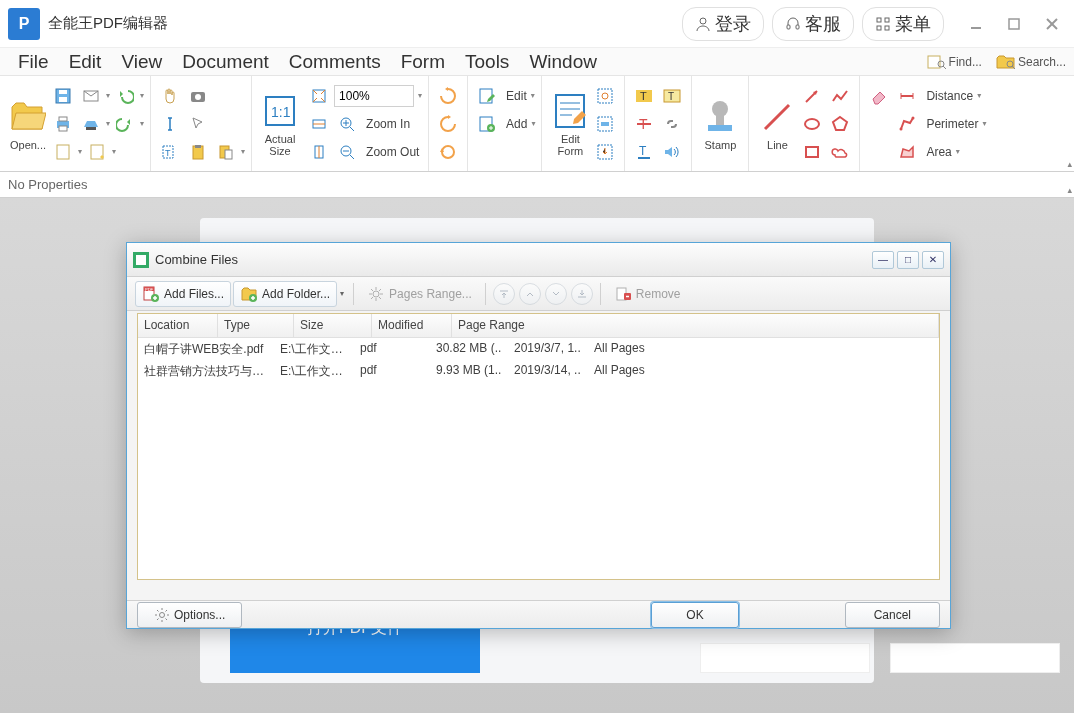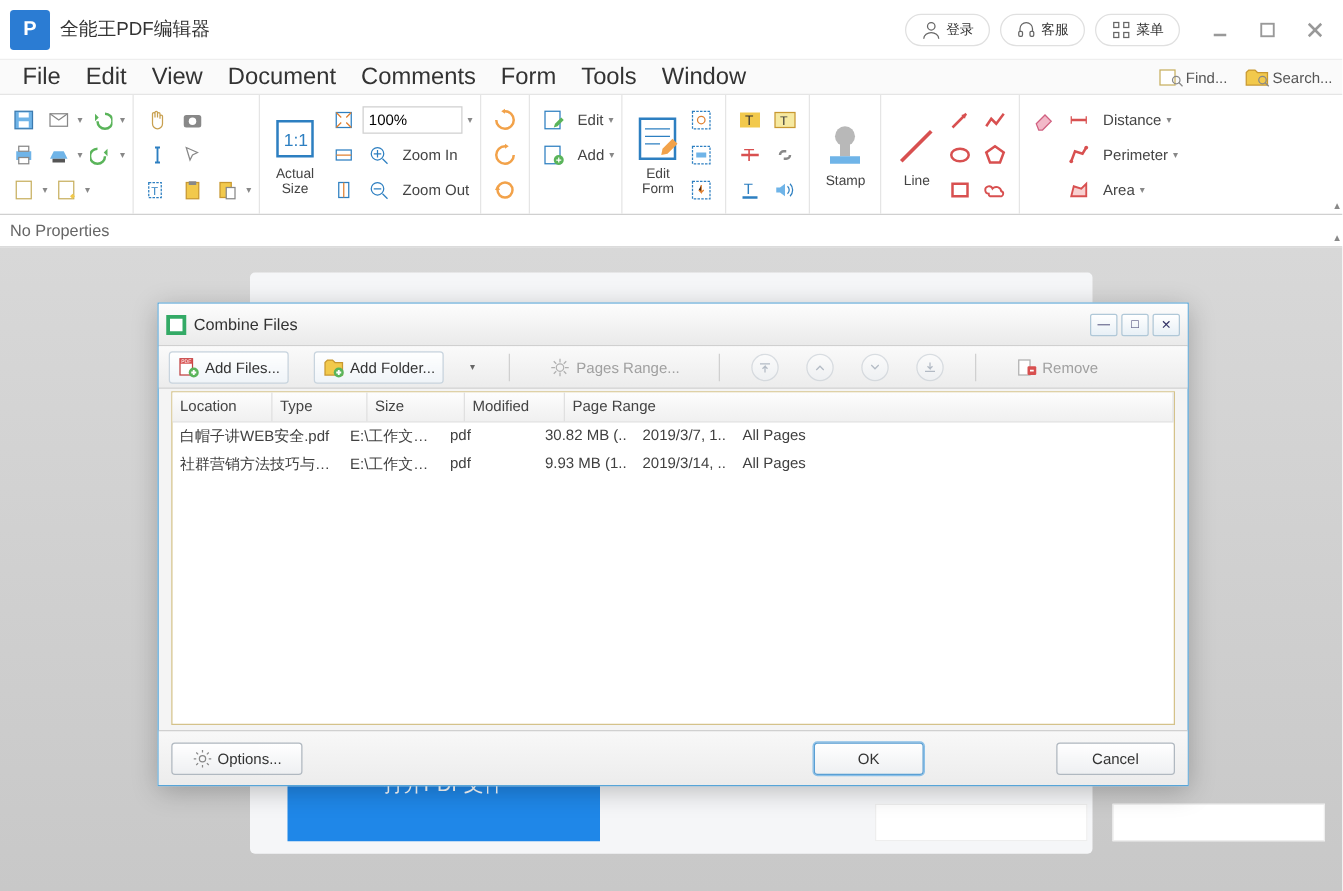--- a/index.html
+++ b/index.html
@@ -2,21 +2,21 @@
 <html><head>
 <meta charset="utf-8">
 <style>
 * { margin: 0; padding: 0; box-sizing: border-box; font-family: "Microsoft YaHei", "Segoe UI", Arial, sans-serif; }
 body { width: 1074px; height: 713px; background: #fff; overflow: hidden; position: relative; }
 
 
 .titlebar { height: 48px; display: flex; align-items: center; padding: 0 8px; background: #fff; border-bottom: 1px solid #eee; }
 .app-logo { width: 32px; height: 32px; background: #2b7cd3; border-radius: 3px; margin-right: 8px; display: flex; align-items: center; justify-content: center; color: #fff; font-weight: bold; }
 .app-title { font-size: 15px; color: #333; flex: 1; }
-.title-pill { border: 1px solid #e0e0e0; border-radius: 14px; padding: 4px 12px; margin-right: 8px; display: flex; align-items: center; font-size: 11px; color: #333; cursor: pointer; }
+.title-pill { border: 1px solid #e0e0e0; border-radius: 14px; padding: 4px 12px; margin-right: 8px; display: flex; align-items: center; font-size: 18px; color: #333; cursor: pointer; }
 .title-pill .ticon { width: 16px; height: 16px; margin-right: 4px; }
 .win-ctrl { width: 28px; height: 28px; margin-left: 10px; display: flex; align-items: center; justify-content: center; color: #999; cursor: pointer; }
 
 
 .menubar { height: 28px; display: flex; align-items: center; background: #fafafa; border-bottom: 1px solid #e5e5e5; padding: 0 8px; position: relative; }
 .menu-item { padding: 4px 10px; font-size: 19px; color: #333; cursor: pointer; }
 .menubar-right { position: absolute; right: 4px; display: flex; text-align: center; }
 .mr-btn { display: flex; align-items: center; font-size: 12px; color: #555; margin-left: 6px; cursor: pointer; padding: 2px 4px; }
 .mr-btn .ic { width: 20px; height: 16px; margin-right: 2px; }
 
@@ -44,38 +44,38 @@
 .sc1 { left: 500px; } .sc2 { left: 690px; }
 
 
 .dialog { position: absolute; left: 126px; top: 242px; width: 825px; height: 387px; background: #f4f4f4; border: 1px solid #57a5d8; box-shadow: 0 4px 20px rgba(0,0,0,0.25); }
 .dlg-title { height: 34px; background: linear-gradient(180deg, #fdfdfd, #eaeaea); border-bottom: 1px solid #d0d0d0; display: flex; align-items: center; padding: 0 6px; }
 .dlg-title .dicon { width: 16px; height: 16px; background: #3a6; margin-right: 6px; position: relative; }
 .dlg-title .dicon::after { content: ""; position: absolute; left: 3px; top: 3px; width: 10px; height: 10px; background: #fff; }
 .dlg-title .dtxt { font-size: 13px; color: #333; flex: 1; }
 .dlg-winbtn { width: 22px; height: 18px; border: 1px solid #b0c8d8; border-radius: 2px; margin-left: 3px; display: flex; align-items: center; justify-content: center; background: linear-gradient(180deg,#fff,#e8f0f6); cursor: pointer; font-size: 10px; color: #336; }
 
-.dlg-toolbar { height: 34px; background: linear-gradient(180deg,#fafafa,#ececec); border-bottom: 1px solid #d0d0d0; display: flex; align-items: center; padding: 0 8px; gap: 20px; }
+.dlg-toolbar { height: 34px; background: linear-gradient(180deg,#fafafa,#ececec); border-bottom: 1px solid #d0d0d0; display: flex; align-items: center; padding: 0 8px; gap: 2px; }
 .tb-btn { height: 26px; border: 1px solid transparent; border-radius: 3px; display: flex; align-items: center; padding: 0 6px; font-size: 12px; color: #333; cursor: pointer; }
 .tb-btn.enabled { border-color: #c8d4de; background: linear-gradient(180deg,#fff,#f0f4f8); }
 .tb-btn .tbic { width: 18px; height: 18px; margin-right: 4px; }
 .tb-btn.disabled { color: #a0a0a0; cursor: default; }
 .tb-sep { width: 1px; height: 22px; background: #d0d0d0; margin: 0 4px; }
 .tb-round { width: 22px; height: 22px; border: 1px solid #c0c8d0; border-radius: 11px; display: flex; align-items: center; justify-content: center; background: linear-gradient(180deg,#fff,#eef2f6); cursor: pointer; margin: 0 1px; }
 .tb-round.disabled { opacity: 0.55; cursor: default; }
 .tb-drop { width: 10px; display: flex; align-items: center; justify-content: center; font-size: 8px; color: #666; margin-left: -2px; }
 
 .dlg-list { position: absolute; top: 70px; left: 10px; right: 10px; bottom: 48px; background: #fff; border: 1px solid #d4c28a; }
 .list-header { height: 24px; display: flex; background: linear-gradient(180deg,#fdfdfd,#f0f0f0); border-bottom: 1px solid #e0e0e0; }
 .lh-cell { border-right: 1px solid #e0e0e0; font-size: 12px; color: #444; padding: 4px 6px; position: relative; }
 .list-row { height: 22px; display: flex; font-size: 12px; color: #404040; }
 .lr-cell { padding: 3px 6px; white-space: nowrap; overflow: hidden; text-overflow: ellipsis; }
 .col-title { width: 136px; } .col-loc { width: 80px; } .col-type { width: 76px; } .col-size { width: 78px; } .col-mod { width: 80px; } .col-range { flex: 1; }
 
-.dlg-bottom { position: absolute; bottom: 0; left: 0; right: 0; height: 44px; background: linear-gradient(180deg,#f8f8f8,#ececec); border-top: 1px solid #d0d0d0; display: flex; align-items: center; padding: 0 10px; gap: 48px; }
+.dlg-bottom { position: absolute; bottom: 0; left: 0; right: 0; height: 28px; background: linear-gradient(180deg,#f8f8f8,#ececec); border-top: 1px solid #d0d0d0; display: flex; align-items: center; padding: 0 10px; gap: 48px; }
 .btn { height: 26px; border: 1px solid #b0b8c0; border-radius: 3px; background: linear-gradient(180deg,#fff,#eef0f2); font-size: 12px; color: #333; padding: 0 16px; display: flex; align-items: center; cursor: pointer; }
 .btn.primary { border-color: #5a9fd4; box-shadow: 0 0 0 1px #8ac0e8; padding: 0 34px; }
 .opt-btn { display: flex; align-items: center; }
 .opt-btn .gear { width: 16px; height: 16px; margin-right: 4px; }
 .flex-spacer { flex: 1; }
 .fill-orange { fill: #f2a24a; }
 .fill-blue { fill: #6fb4e8; }
 .fill-green { fill: #5ab45a; }
 .fill-yellow { fill: #f2c94c; }
 .fill-red { fill: #d85050; }
@@ -156,20 +156,27 @@
           <line x1="16" y1="12" x2="19" y2="15" stroke="#888"></line>
         </svg>
       <span>Search...</span>
     </div>
   </div>
 </div>
 
 <div class="ribbon">
 
   <div class="ribbon-group">
+    <div class="rb-big">
+      <svg class="bigicon" viewBox="0 0 36 40">
+          <path d="M2 10l4-4h8l3 4h15v22H2z" class="fill-yellow" stroke="#d4a030"></path>
+          <path d="M6 16h30l-4 16H2z" fill="#f6d67a" stroke="#d4a030"></path>
+        </svg>
+      <div class="lab">Open...</div>
+    </div>
     <div class="rb-col">
       <div class="rb-row">
           <div class="rb-small">
             <svg width="18" height="18" viewBox="0 0 18 18">
               <rect x="2" y="2" width="14" height="14" class="fill-blue" stroke="#3a7ab0"></rect>
               <rect x="5" y="10" width="8" height="5" fill="#fff"></rect>
               <rect x="5" y="3" width="8" height="4" fill="#fff"></rect>
             </svg>
           </div>
           <div class="rb-small">

